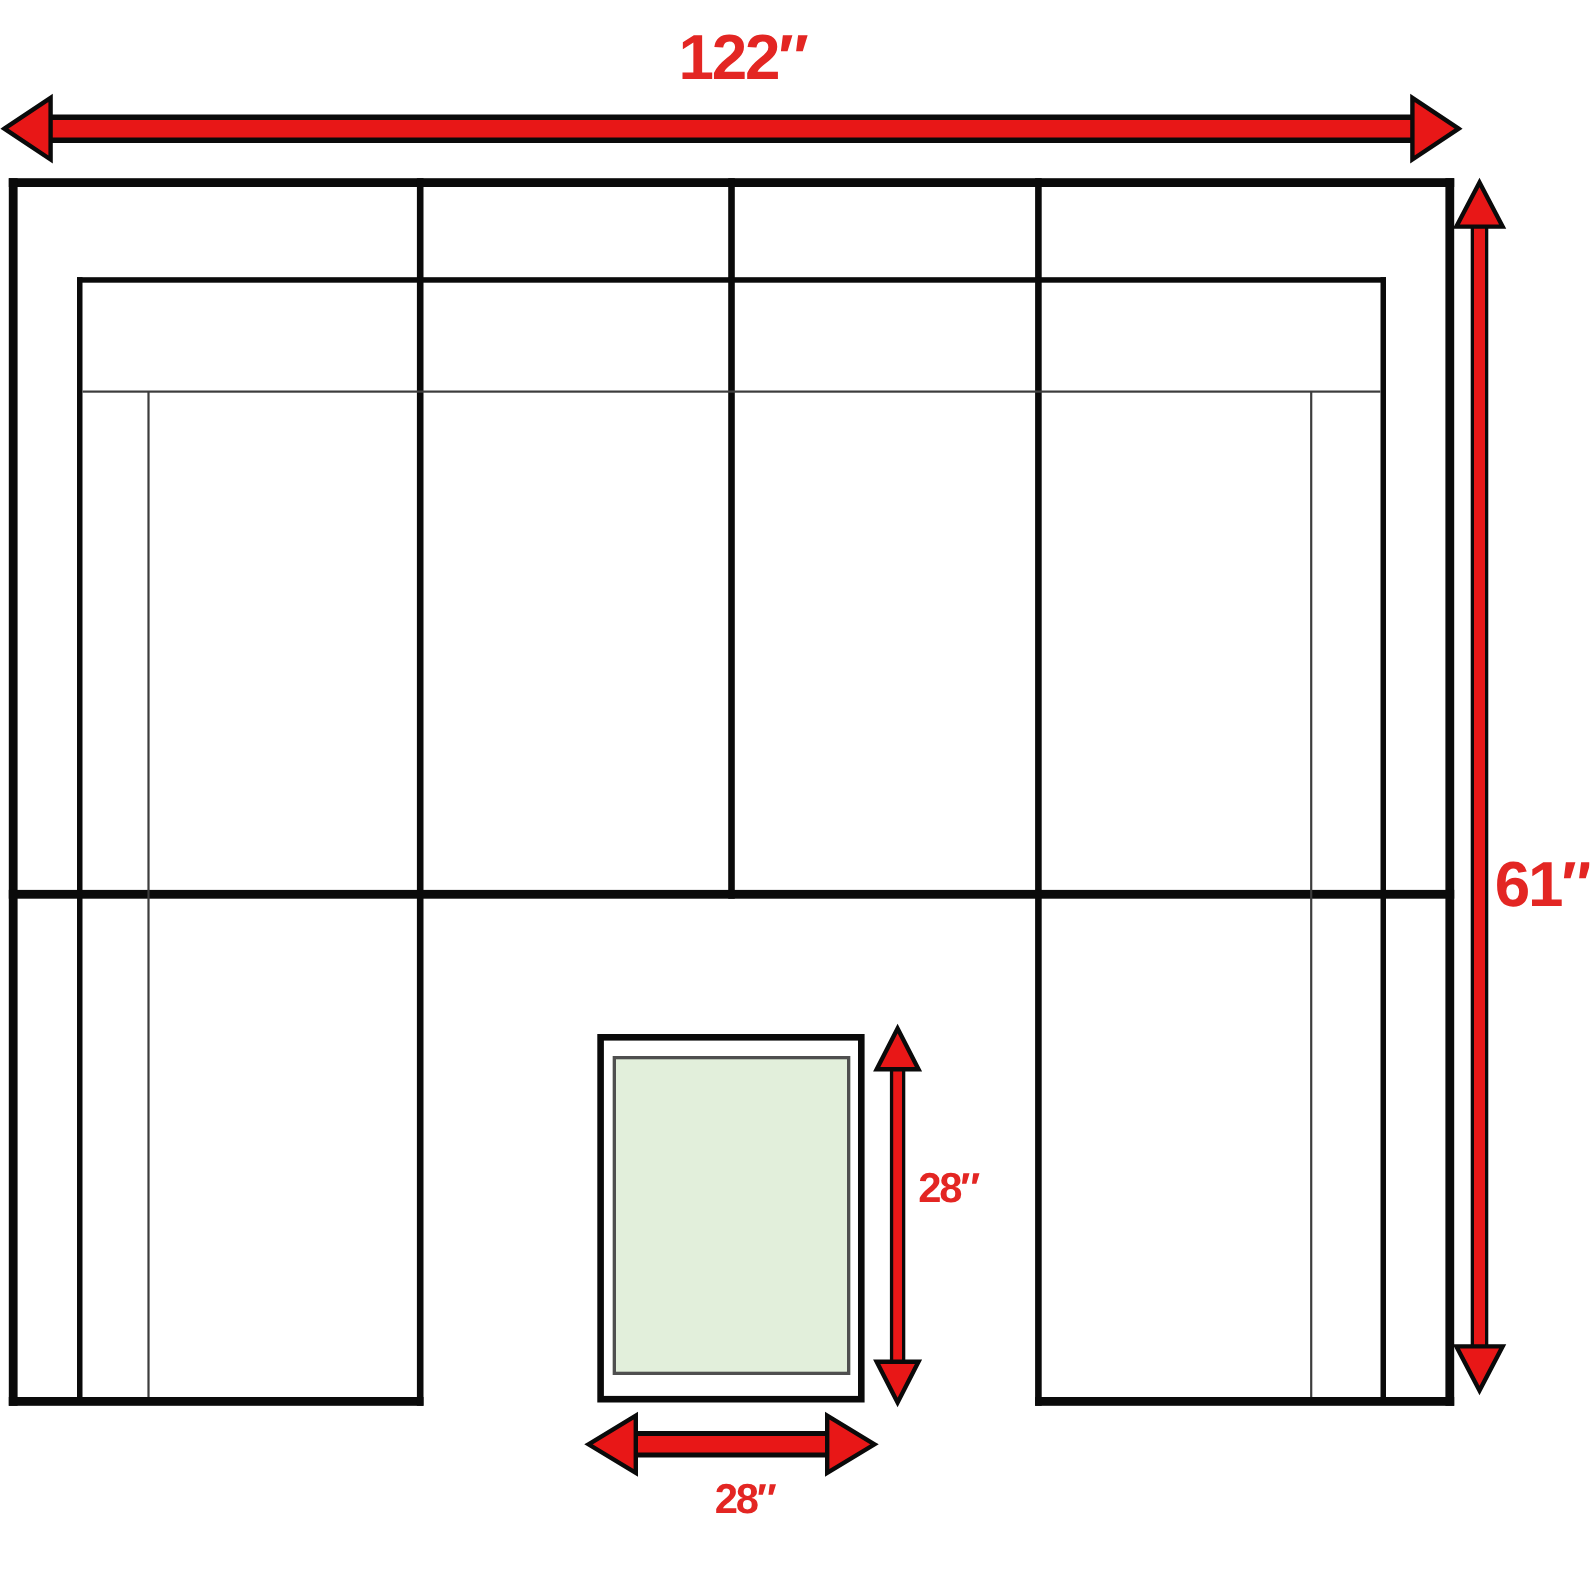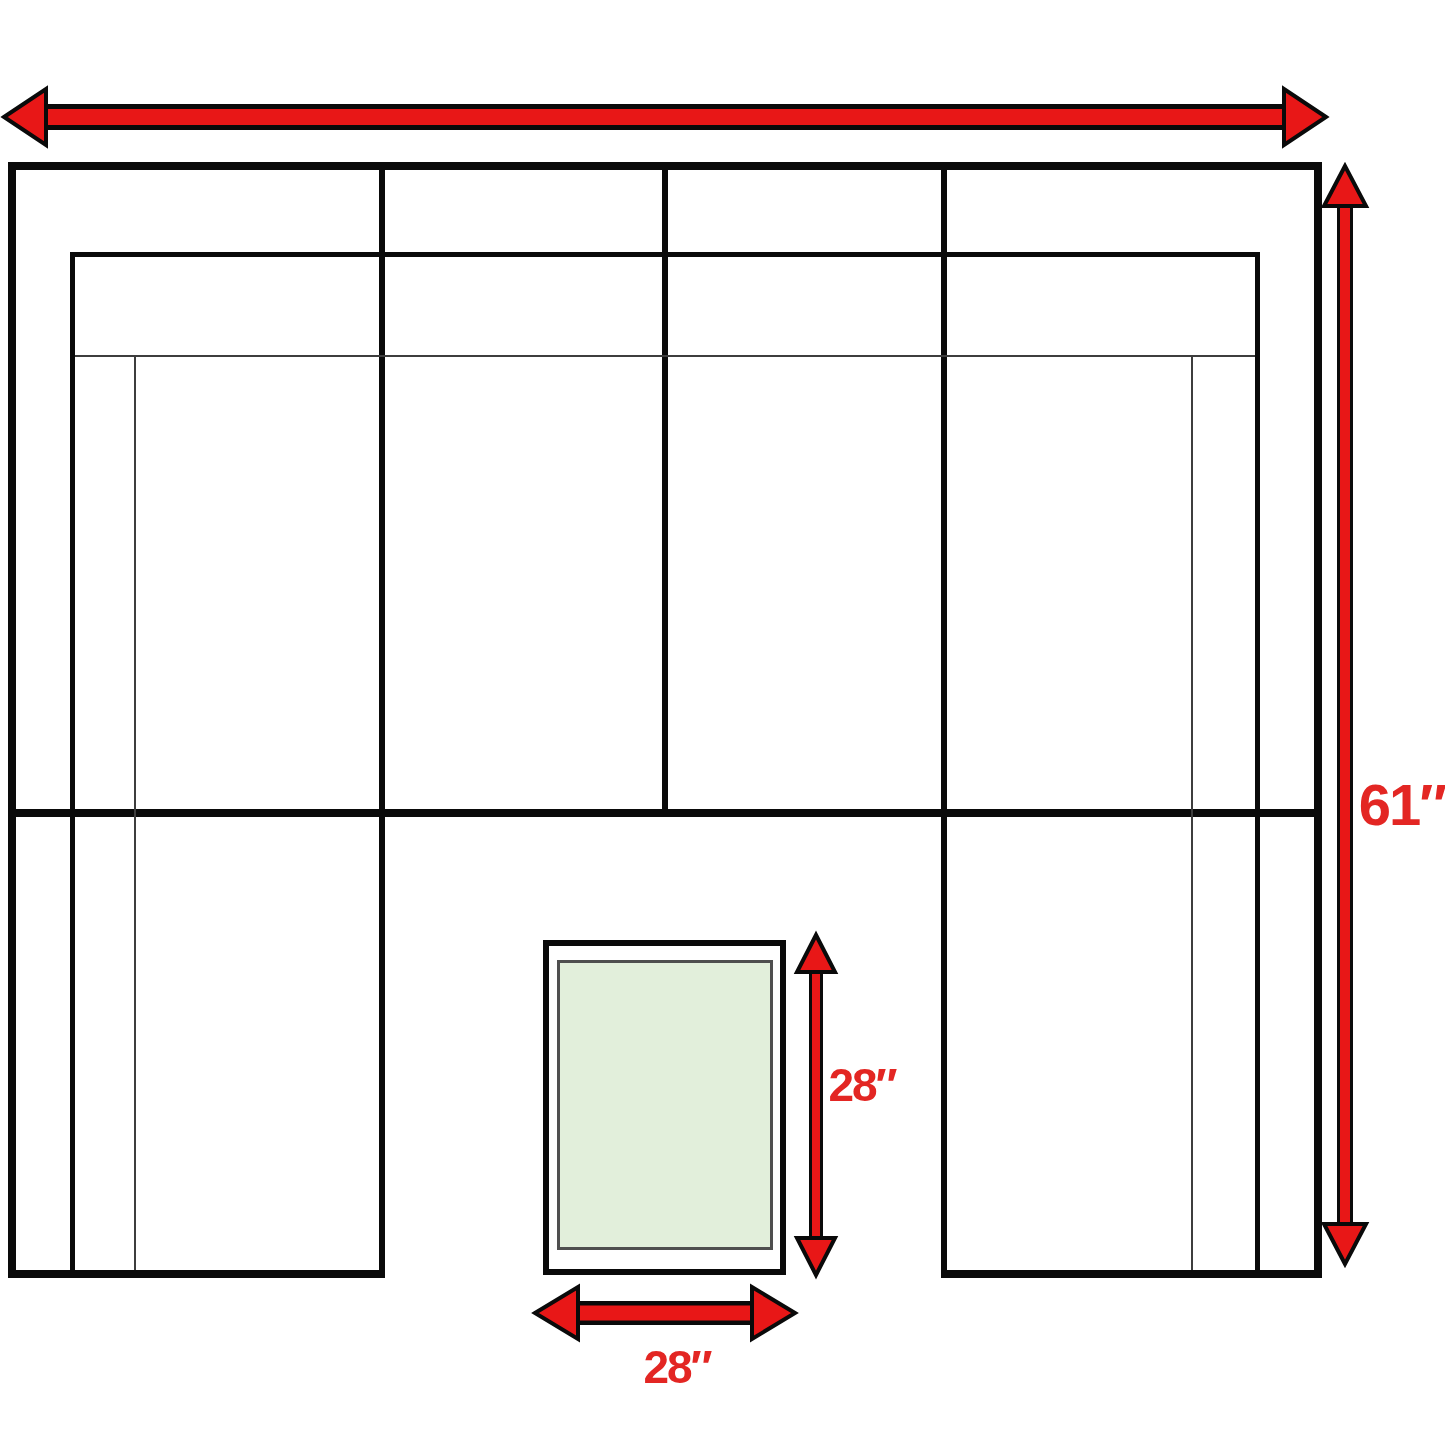--- a/index.html
+++ b/index.html
@@ -65,21 +65,21 @@
   .dim-label {
     position: absolute;
     color: var(--label-red);
     font-weight: 700;
     line-height: 1;
     text-align: center;
     letter-spacing: -2px;
     white-space: nowrap;
   }
   .dim-label.big { font-size: 58px; }
-  .dim-label.mid { font-size: 46px; }
+  .dim-label.mid { font-size: 38px; }
 </style>
 </head>
 <body>
 
 <div class="canvas">
 
   <div class="ln" style="left:8px;    top:162px;  width:1314px; height:8px;"></div>
   <div class="ln" style="left:8px;    top:162px;  width:8px;    height:1116px;"></div>
   <div class="ln" style="left:1314px; top:162px;  width:8px;    height:1116px;"></div>
   <div class="ln" style="left:8px;    top:1270px; width:377px;  height:8px;"></div>
@@ -122,17 +122,18 @@
       <polygon class="a-head" points="816,1275 797,1238 835,1238"></polygon>
     </g>
     <g>
       <line class="a-out" x1="570" y1="1313" x2="760" y2="1313" stroke-width="24"></line>
       <line class="a-shaft" x1="574" y1="1313" x2="756" y2="1313" stroke-width="15"></line>
       <polygon class="a-head" points="535,1313 578,1287 578,1339"></polygon>
       <polygon class="a-head" points="795,1313 752,1287 752,1339"></polygon>
     </g>
   </svg>
 
+  <div class="dim-label big" style="left:585px; top:24px;  width:180px;">122″</div>
   <div class="dim-label big" style="left:1352px; top:776px; width:100px;">61″</div>
   <div class="dim-label mid" style="left:812px; top:1062px; width:100px;">28″</div>
   <div class="dim-label mid" style="left:627px; top:1344px; width:100px;">28″</div>
 
 </div>
 
 </body></html>

